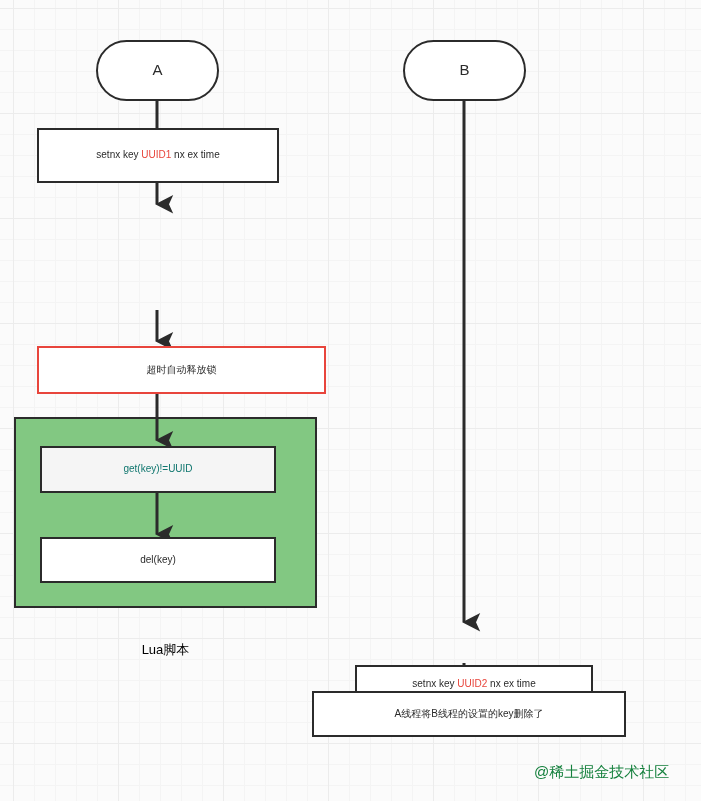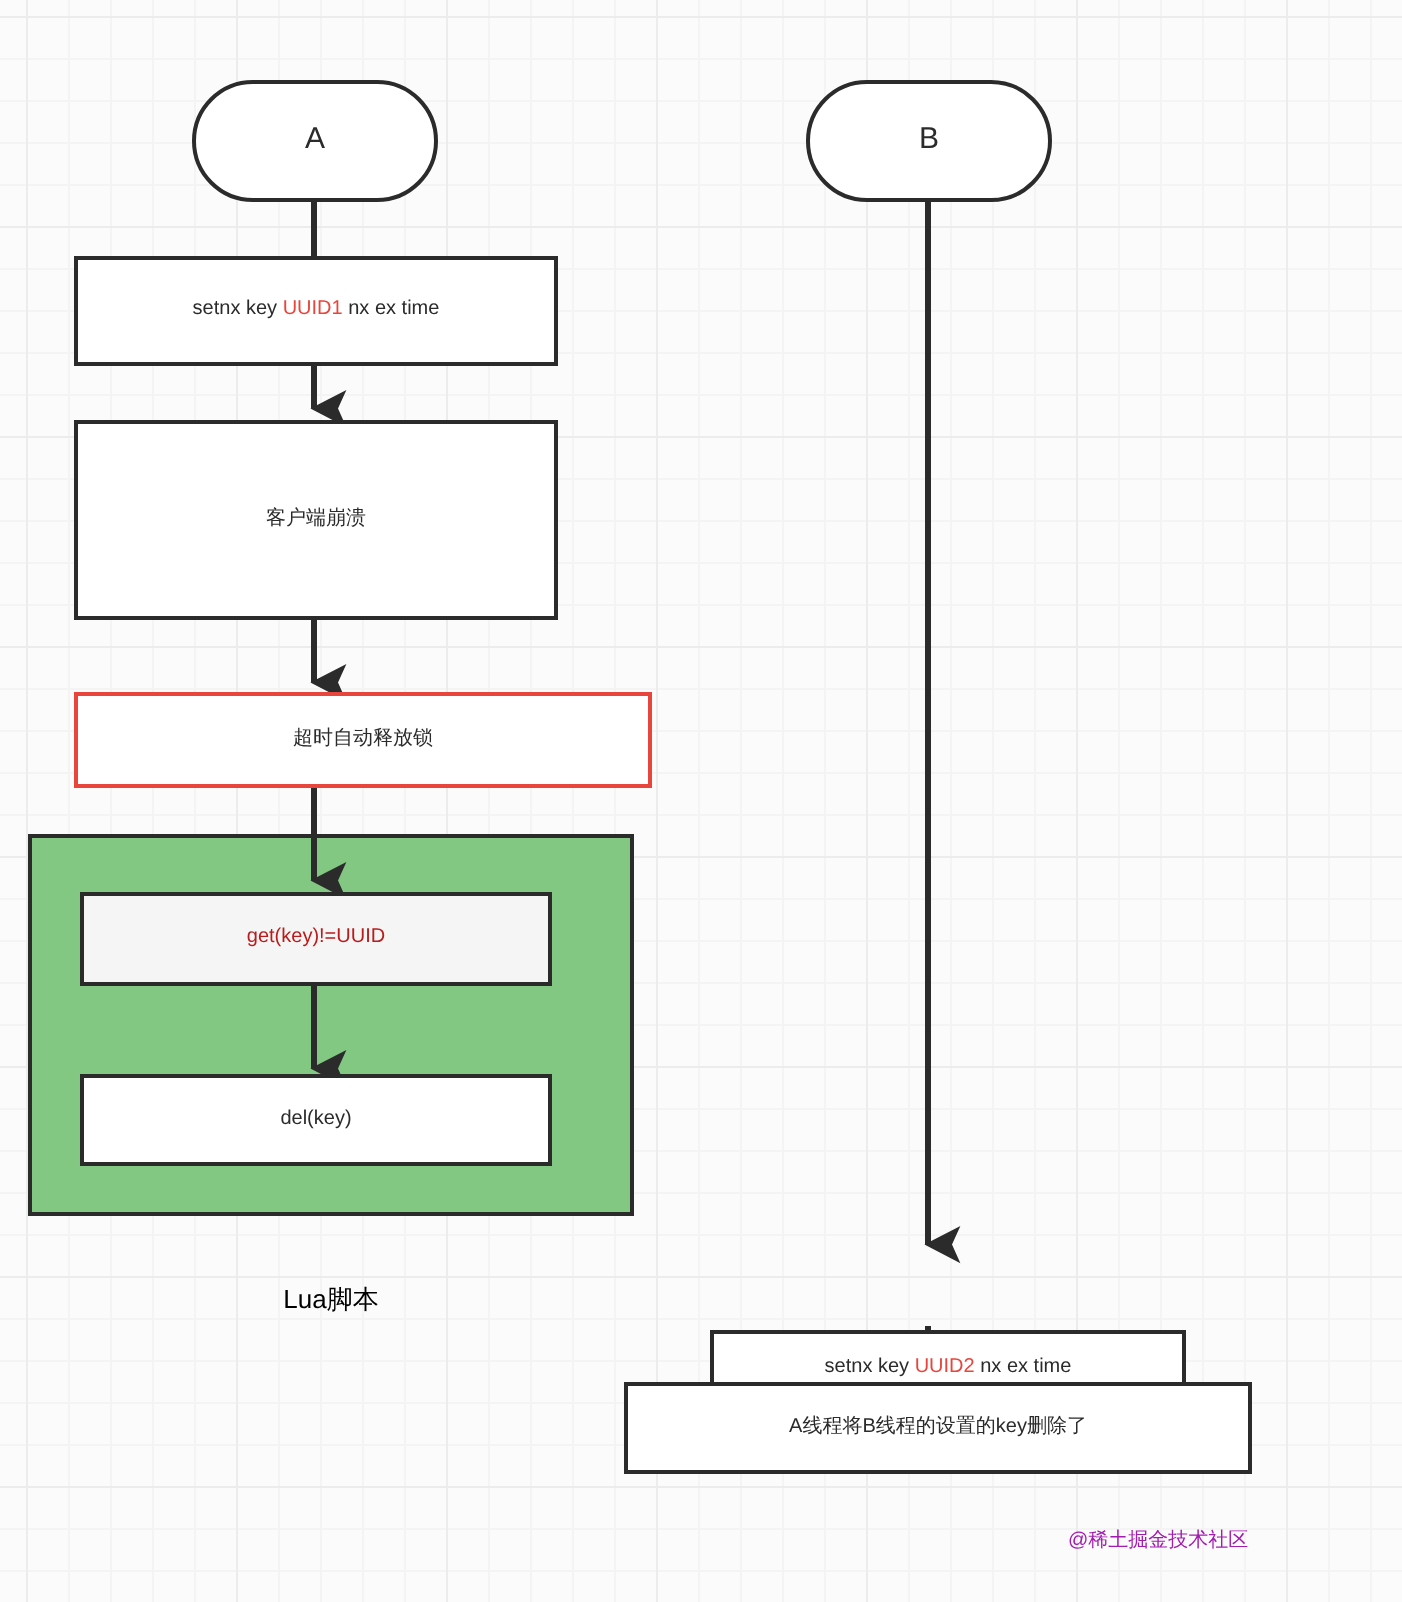--- a/index.html
+++ b/index.html
@@ -70,22 +70,22 @@
     border: 2.5px solid #2b2b2b;
   }
   .caption {
     position: absolute;
     font-size: 13px;
     color: #000000;
     text-align: center;
   }
   .watermark {
     position: absolute;
-    font-size: 10px;
-    color: #a21caf;
+    font-size: 15px;
+    color: #15803d;
     white-space: nowrap;
     text-align: right;
   }
   svg.edges {
     position: absolute;
     left: 0; top: 0;
     width: 701px; height: 801px;
     overflow: visible;
   }
   .cjk {
@@ -130,29 +130,26 @@
   <div class="node pill" style="left:403px; top:40px; width:123px; height:61px;">
     <span>B</span>
   </div>
 
   <div class="node rect" style="left:37px; top:128px; width:242px; height:55px;">
     <span>
       <span>setnx key </span><span class="red-text">UUID1</span><span> nx ex time</span>
     </span>
   </div>
 
-  <div class="node rect cjk" style="left:37px; top:210px; width:242px; height:100px;">
-    <span>客户端崩溃</span>
-  </div>
 
   <div class="node rect rect-red cjk" style="left:37px; top:346px; width:289px; height:48px;">
     <span>超时自动释放锁</span>
   </div>
 
-  <div class="node rect inner-gray" style="left:40px; top:446px; width:236px; height:47px; color:#b91c1c;">
+  <div class="node rect inner-gray" style="left:40px; top:446px; width:236px; height:47px; color:#0f766e;">
     <span>get(key)!=UUID</span>
   </div>
 
   <div class="node rect" style="left:40px; top:537px; width:236px; height:46px;">
     <span>del(key)</span>
   </div>
 
   <div class="caption cjk" style="left:14px; top:641px; width:303px;">Lua脚本</div>
 
   <div class="node rect" style="left:355px; top:626px; width:238px; height:38px;margin-top:39px;">

